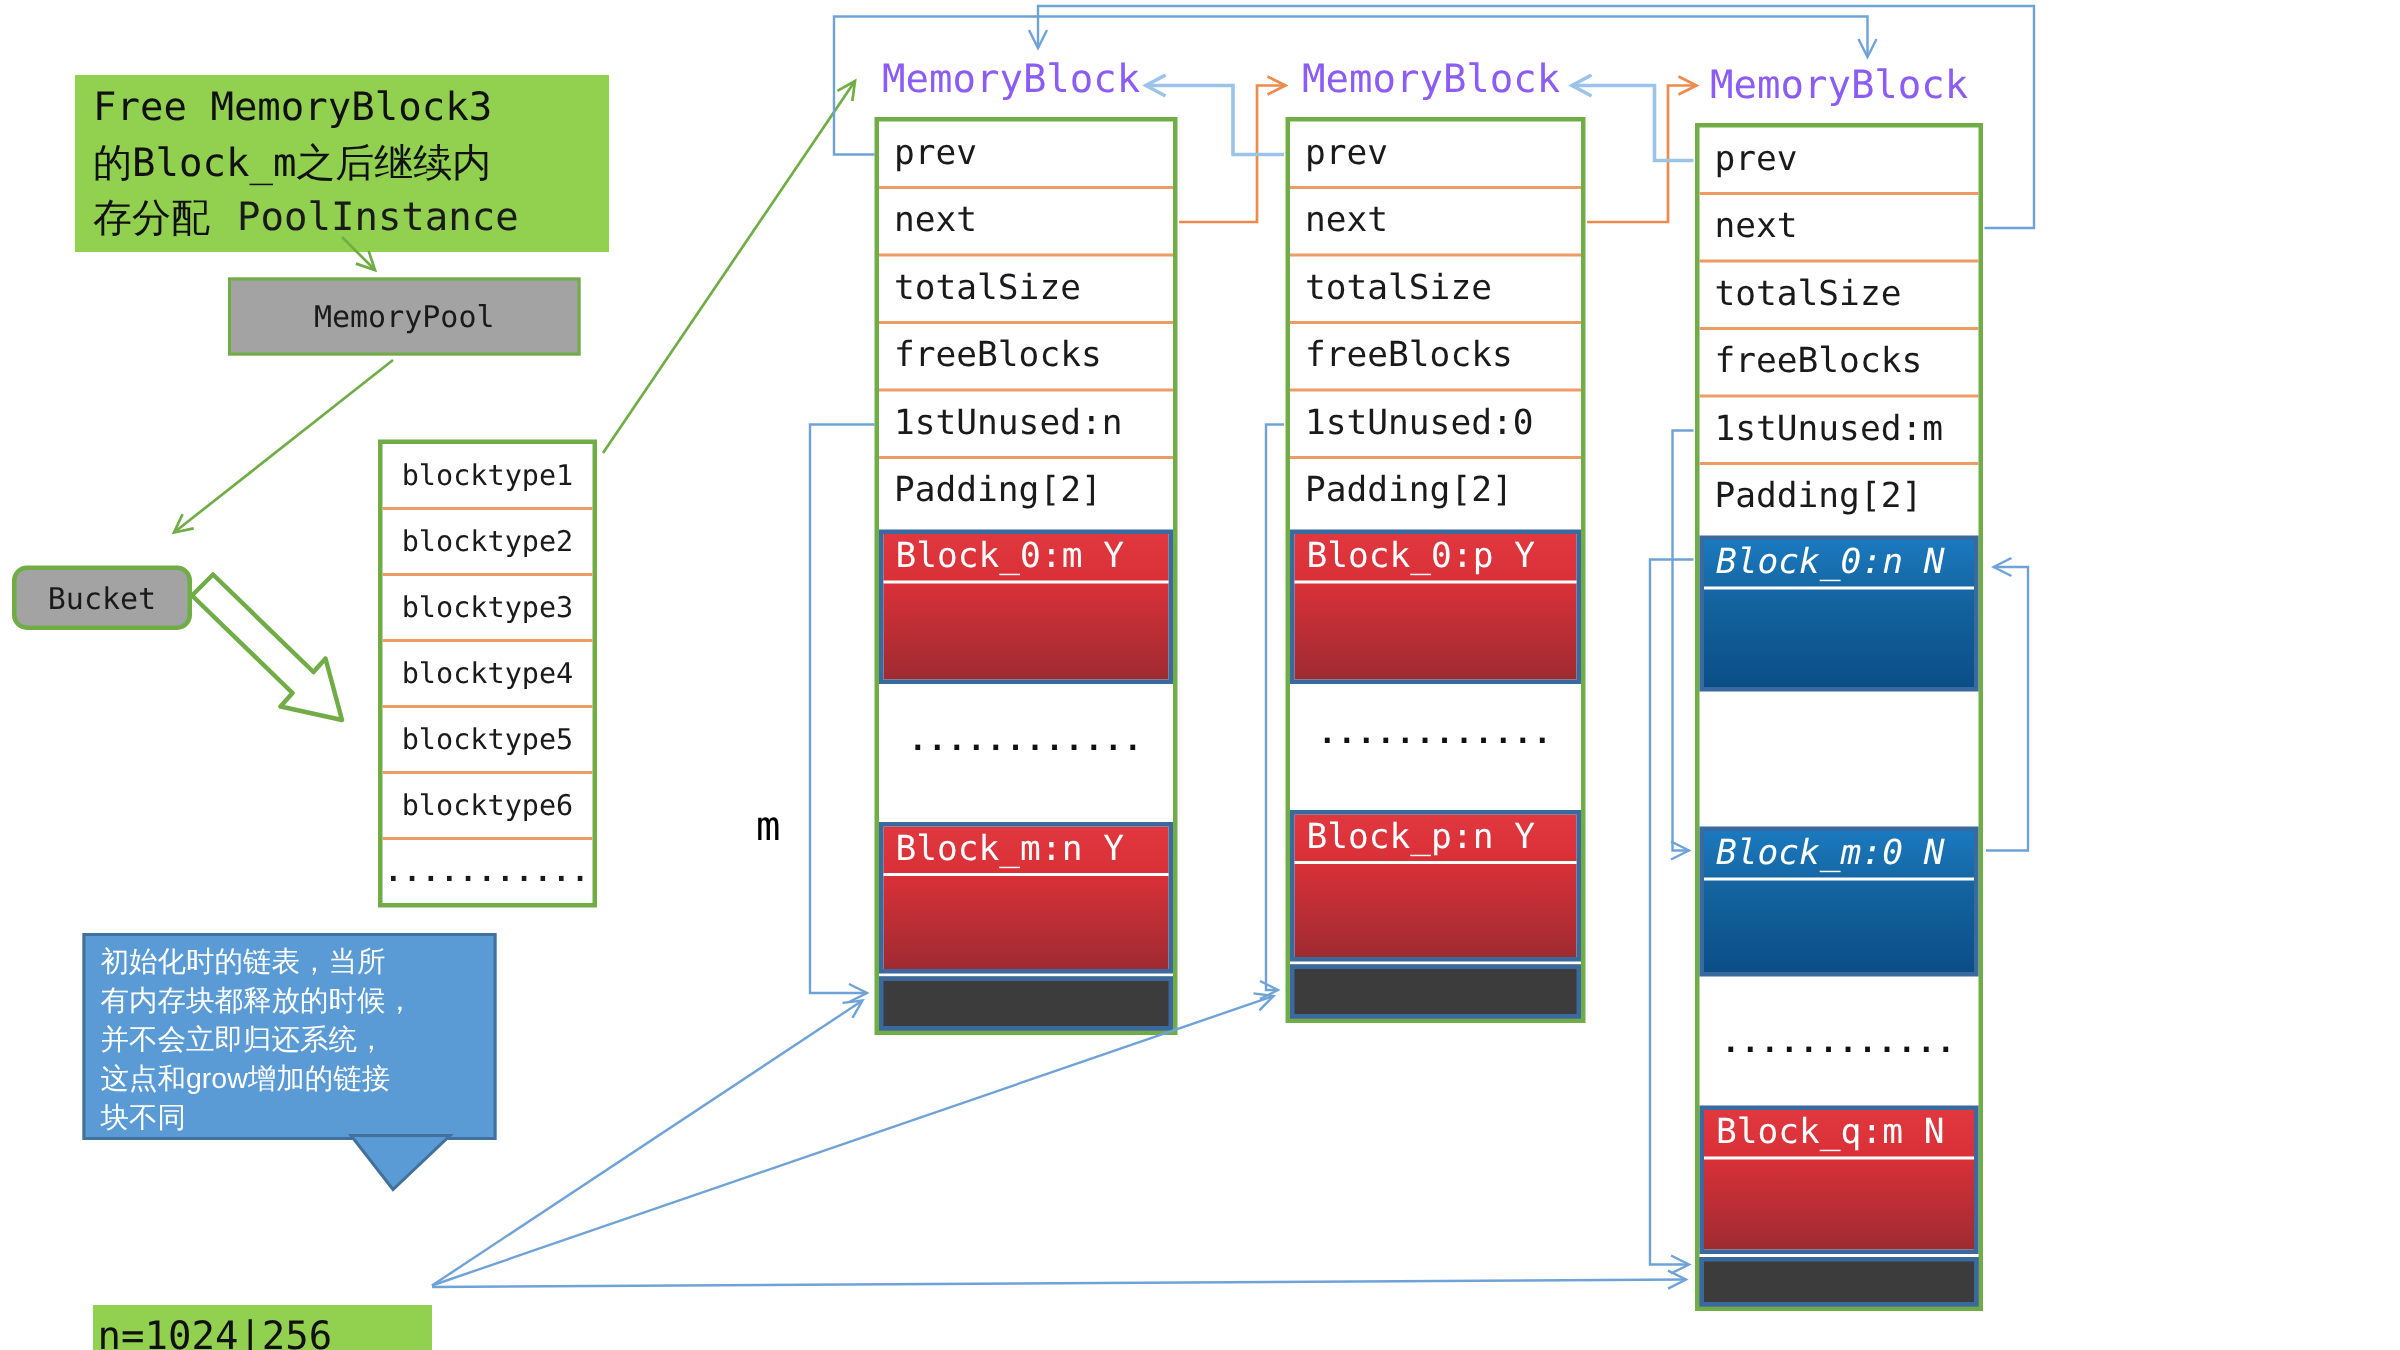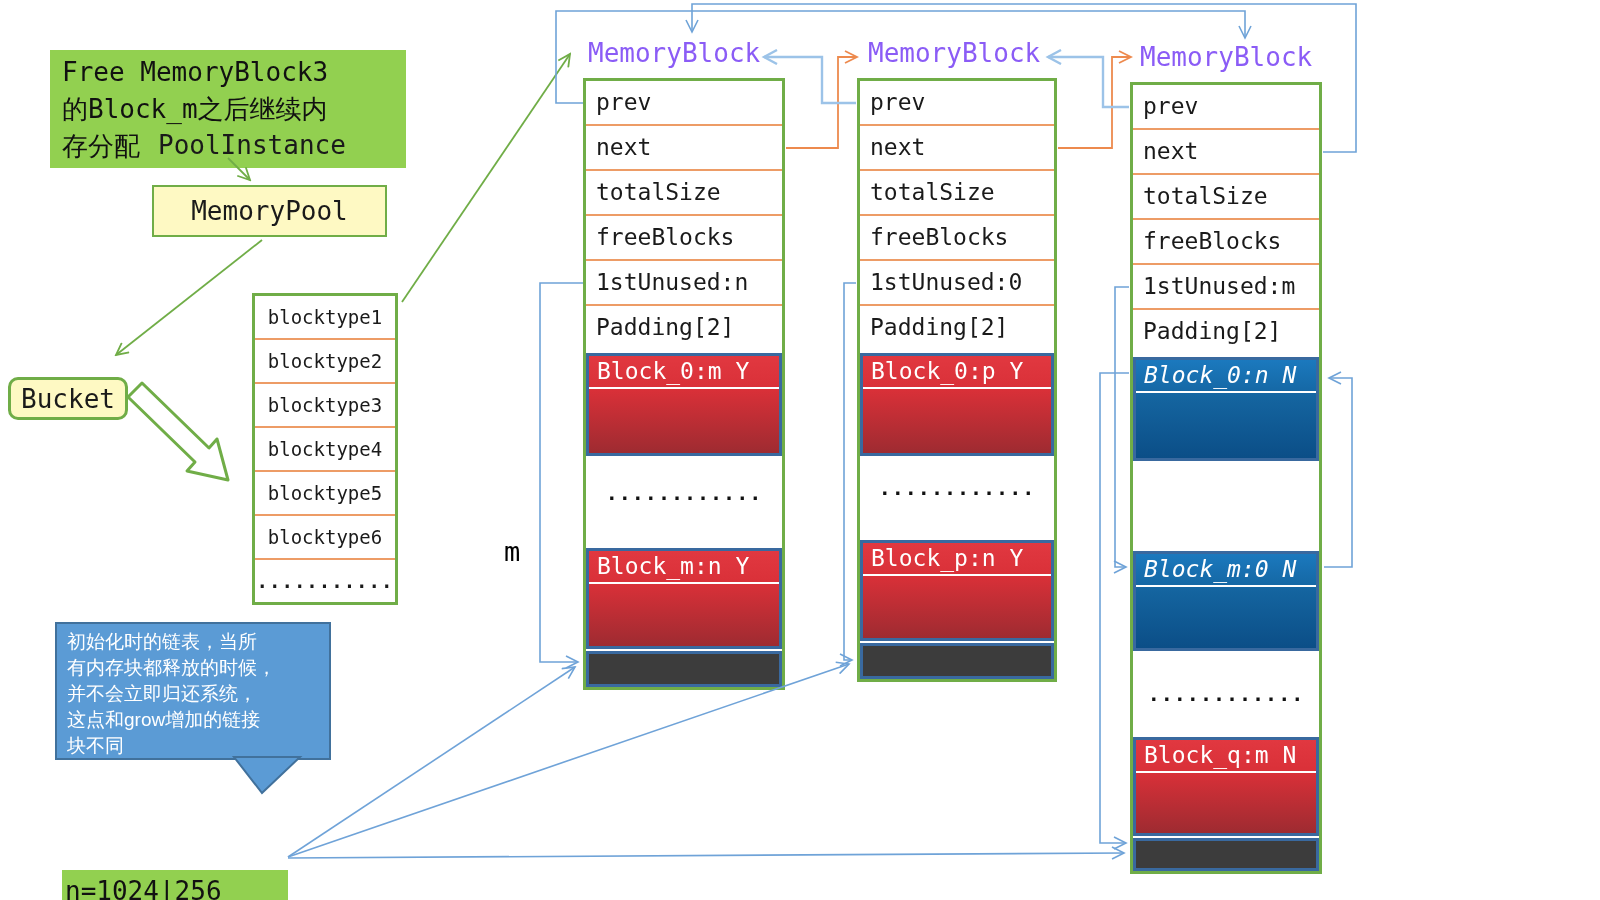--- a/index.html
+++ b/index.html
@@ -9,22 +9,22 @@
     color:#1a1a1a;overflow:hidden;
   }
   
   .gnote{
     position:absolute;background:#92D050;color:#111;
     font-size:26px;line-height:37px;padding:4px 12px;
     white-space:pre-line;box-sizing:border-box;margin-top:42px;
   }
   .plainlabel{position:absolute;font-size:26px;}
   .gbox{
-    position:absolute;border:2px solid #70AD47;background:#fef9c3;
-    font-size:26px;display:flex;align-items:center;justify-content:center;
+    position:absolute;border:2px solid #70AD47;background:#a3a3a3;
+    font-size:20px;display:flex;align-items:center;justify-content:center;
     box-sizing:border-box;
   }
   .bucket{border-width:3px;border-radius:10px;margin-top:20px;}
   
   .btable{
     position:absolute;border:3px solid #70AD47;background:#fff;
     display:flex;flex-direction:column;box-sizing:border-box;
   }
   .btrow{
     flex:1;display:flex;align-items:center;justify-content:center;

